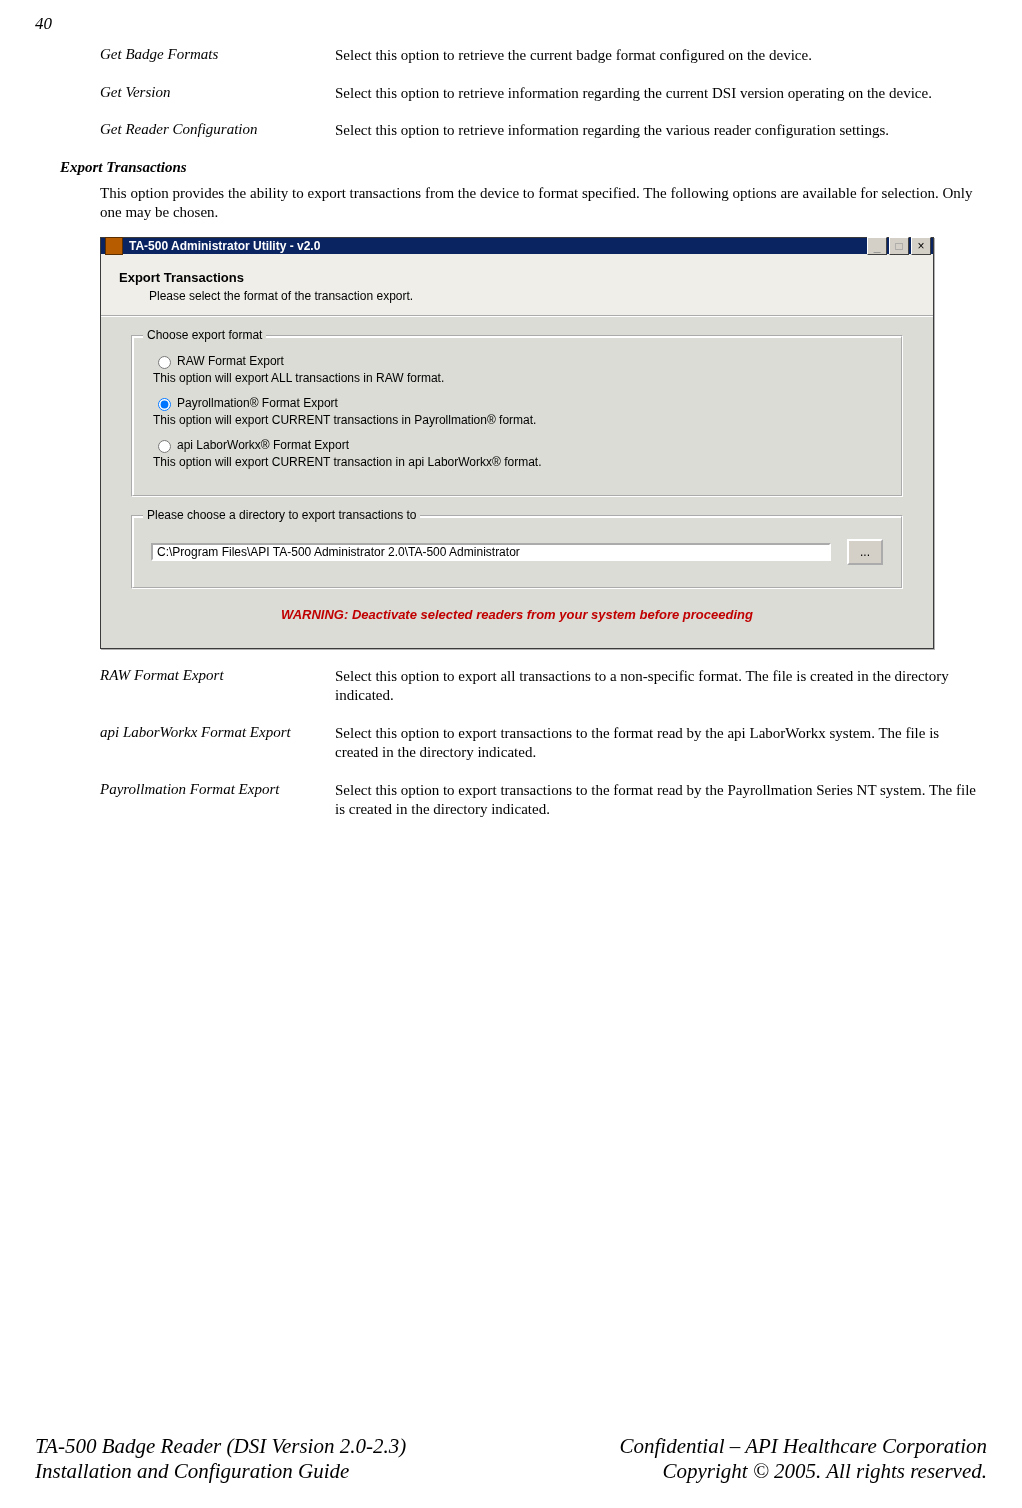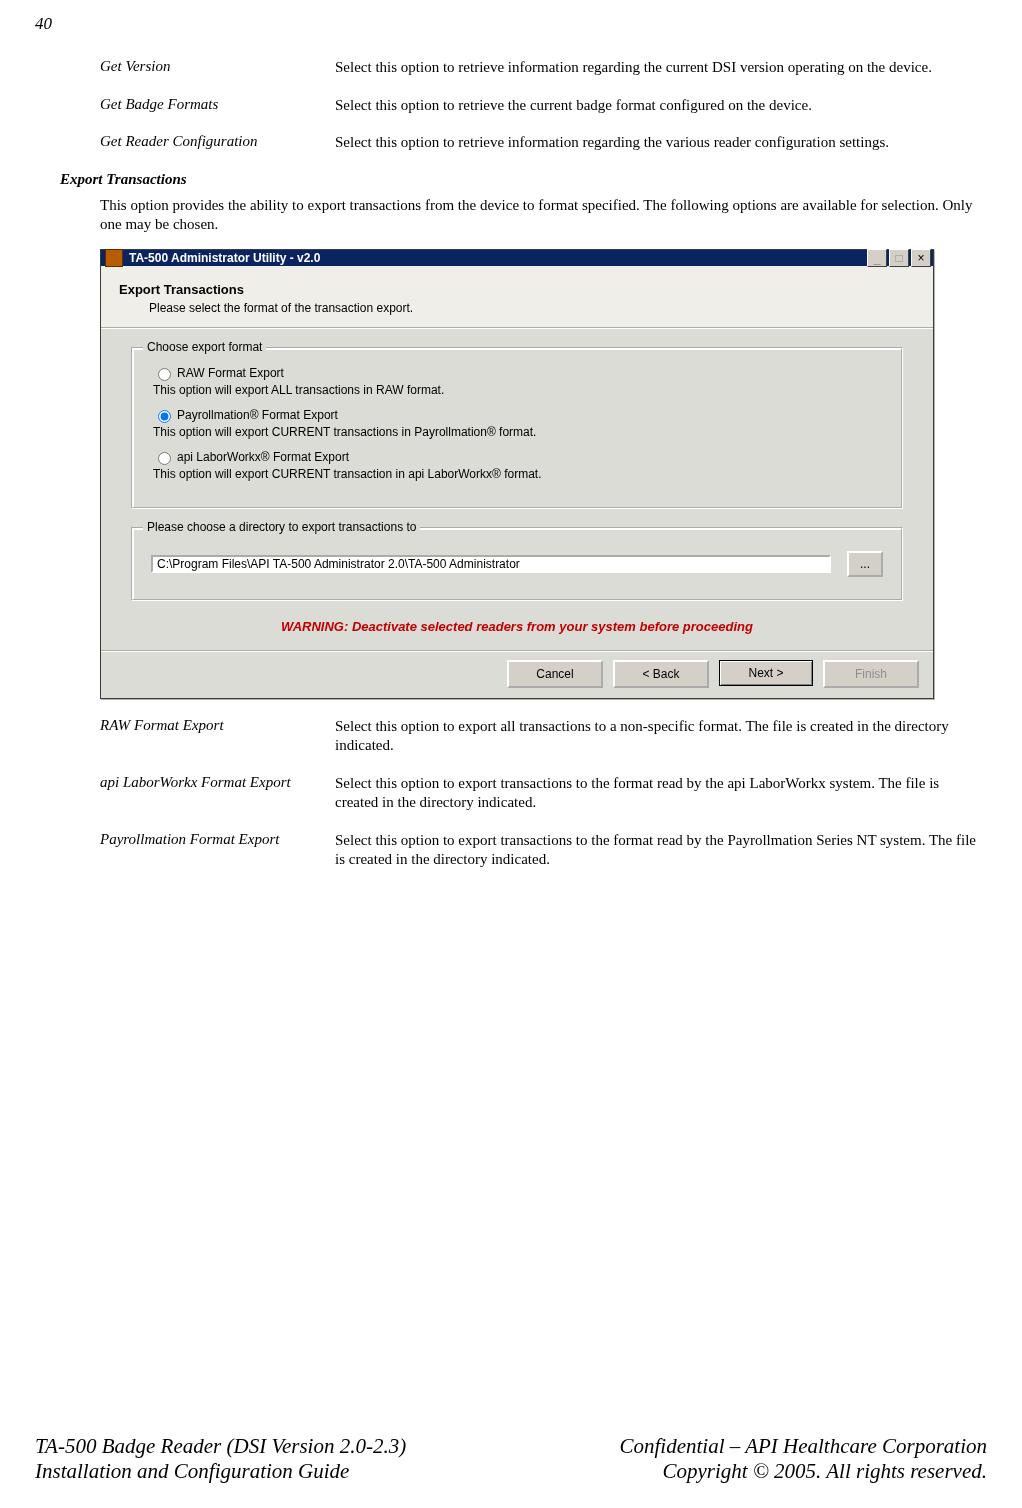--- a/index.html
+++ b/index.html
@@ -14,21 +14,21 @@
   .page {
     position: relative;
     width: 1022px;
     height: 1508px;
     box-sizing: border-box;
     padding: 14px 35px 20px 35px;
   }
   .page-number {
     font-style: italic;
     font-size: 17px;
-    margin-bottom: 24px;
+    margin-bottom: 12px;
   }
   .def-table {
     margin-left: 65px;
   }
   .def-row {
     display: flex;
     margin-bottom: 18px;
   }
   .def-term {
     width: 235px;
@@ -199,26 +199,26 @@
 </style>
 </head>
 <body>
 
 <div class="page">
 
   <div class="page-number">40</div>
 
   <div class="def-table">
     <div class="def-row">
+      <div class="def-term">Get Badge Formats</div>
+      <div class="def-desc">Select this option to retrieve the current badge format configured on the device.</div>
+    </div>
+    <div class="def-row">
       <div class="def-term">Get Version</div>
       <div class="def-desc">Select this option to retrieve information regarding the current DSI version operating on the device.</div>
-    </div>
-    <div class="def-row">
-      <div class="def-term">Get Badge Formats</div>
-      <div class="def-desc">Select this option to retrieve the current badge format configured on the device.</div>
     </div>
     <div class="def-row">
       <div class="def-term">Get Reader Configuration</div>
       <div class="def-desc">Select this option to retrieve information regarding the various reader configuration settings.</div>
     </div>
   </div>
 
   <div class="section-h">Export Transactions</div>
   <p class="body-p">This option provides the ability to export transactions from the device to format specified.  The following options are available for selection.  Only one may be chosen.</p>
 
@@ -263,26 +263,20 @@
         <div class="groupbox">
           <span class="legend">Please choose a directory to export transactions to</span>
           <div class="dir-row">
             <input class="dir-input" type="text" value="C:\Program Files\API TA-500 Administrator 2.0\TA-500 Administrator" style="">
             <div class="browse-btn">...</div>
           </div>
         </div>
 
         <div class="warning">WARNING: Deactivate selected readers from your system before proceeding</div>
 
-        <div class="btn-row">
-          <div class="wbtn">Cancel</div>
-          <div class="wbtn">&lt; Back</div>
-          <div class="wbtn default">Next &gt;</div>
-          <div class="wbtn disabled">Finish</div>
-        </div>
 
       </div>
     </div>
   </div>
 
   <div class="def-table">
     <div class="def-row">
       <div class="def-term">RAW Format Export</div>
       <div class="def-desc">Select this option to export all transactions to a non-specific format.  The file is created in the directory indicated.</div>
     </div>

